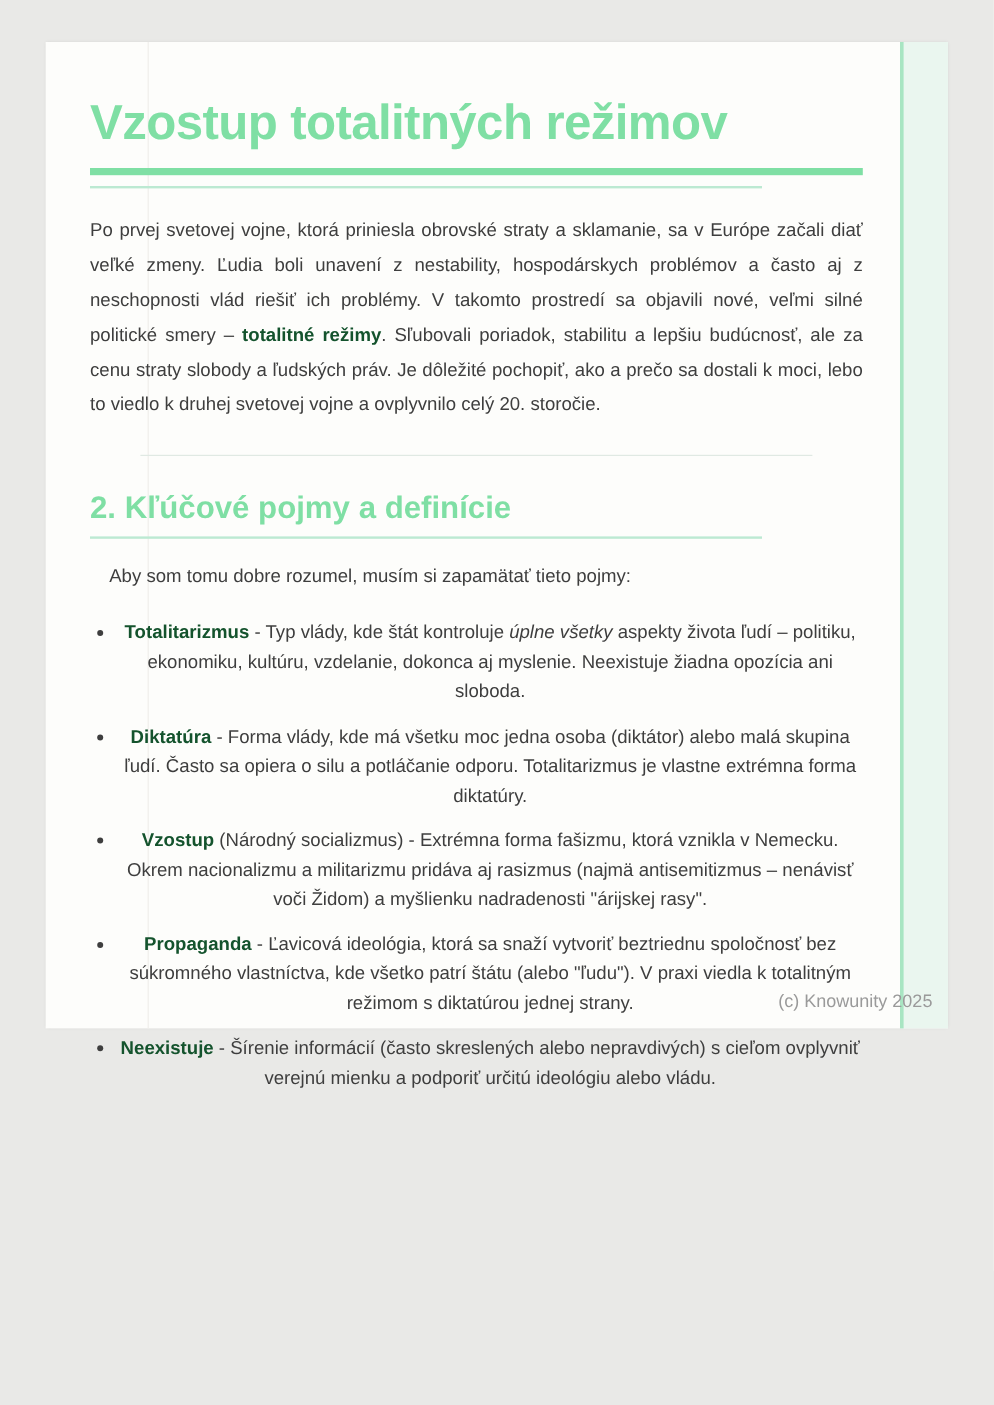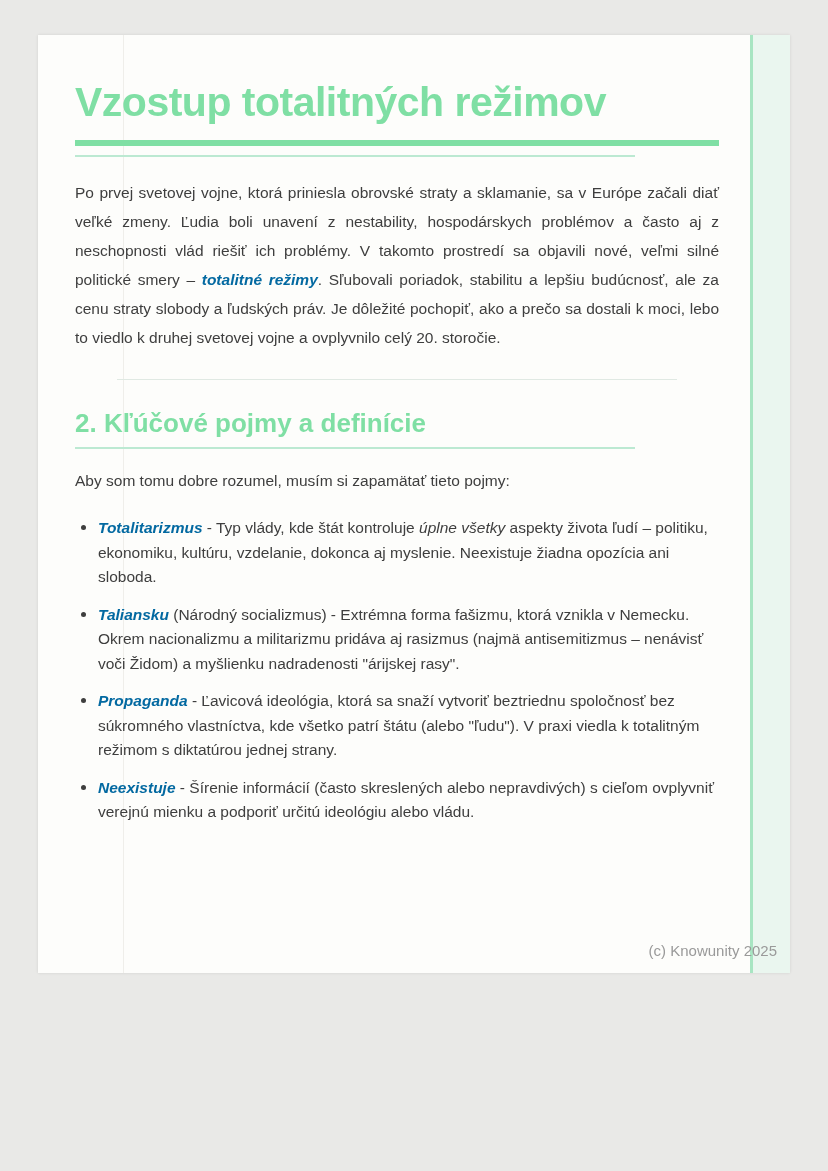--- a/index.html
+++ b/index.html
@@ -9,21 +9,21 @@
     height: 1171px;
     background: #e9e9e7;
     font-family: "Liberation Sans", "DejaVu Sans", sans-serif;
     overflow: hidden;
   }
   .page {
     position: absolute;
     left: 38px;
     top: 35px;
     width: 752px;
-    height: 938px;
+    height: 822px;
     background: #fdfdfb;
     box-shadow: 0 0 3px rgba(0,0,0,0.10);
   }
   .left-margin-line {
     position: absolute;
     left: 85px;
     top: 0;
     bottom: 0;
     width: 1px;
     background: #efeeea;
@@ -70,39 +70,40 @@
     background: #bce9d2;
     margin-top: 9px;
   }
   .lead-paragraph {
     margin: 21px 0 0 0;
     font-size: 15.5px;
     line-height: 29px;
     color: #3e3e3e;
     text-align: justify;
   }
-  .lead-paragraph b, .term-item b { color: #0369a1; font-style: italic; }
+  .lead-paragraph b, .term-item b { color: #14532d; }
   .section-divider {
     width: 560px;
     height: 1px;
     background: #e0e9e3;
     margin-top: 27px;
     border: none;
   }
   .section-2 .section-heading { margin-top: 28px; }
   .list-intro {
-    margin: 20px 0 0 0;
+    margin: 20px 0 0 16px;
     font-size: 15.5px;
     line-height: 24px;
     color: #3e3e3e;
   }
   .terms-list {
     margin: 23px 0 0 0;
     padding: 0;
     list-style: none;
+    text-align: center;
   }
   .term-item {
     position: relative;
     padding-left: 23px;
     font-size: 15.5px;
     line-height: 24.5px;
     color: #3e3e3e;
     margin-bottom: 13px;
   }
   .bullet-dot {
@@ -142,23 +143,24 @@
     <hr class="section-divider">
 
     <div class="section section-2">
       <h2 class="section-heading">2. Kľúčové pojmy a definície</h2>
       <div class="heading-underline"></div>
       <p class="list-intro">Aby som tomu dobre rozumel, musím si zapamätať tieto pojmy:</p>
 
       <ul class="terms-list">
         <li class="term-item"><span class="bullet-dot"></span><b>Totalitarizmus</b><span> - Typ vlády, kde štát kontroluje </span><i>úplne všetky</i><span> aspekty života ľudí – politiku, ekonomiku, kultúru, vzdelanie, dokonca aj myslenie. Neexistuje žiadna opozícia ani sloboda.</span></li>
 
+        <li class="term-item"><span class="bullet-dot"></span><b>Diktatúra</b><span> - Forma vlády, kde má všetku moc jedna osoba (diktátor) alebo malá skupina ľudí. Často sa opiera o silu a potláčanie odporu. Totalitarizmus je vlastne extrémna forma diktatúry.</span></li>
 
 
-        <li class="term-item"><span class="bullet-dot"></span><b>Taliansku</b><span> (Národný socializmus) - Extrémna forma fašizmu, ktorá vznikla v Nemecku. Okrem nacionalizmu a militarizmu pridáva aj rasizmus (najmä antisemitizmus – nenávisť voči Židom) a myšlienku nadradenosti "árijskej rasy".</span></li>
+        <li class="term-item"><span class="bullet-dot"></span><b>Vzostup</b><span> (Národný socializmus) - Extrémna forma fašizmu, ktorá vznikla v Nemecku. Okrem nacionalizmu a militarizmu pridáva aj rasizmus (najmä antisemitizmus – nenávisť voči Židom) a myšlienku nadradenosti "árijskej rasy".</span></li>
 
         <li class="term-item"><span class="bullet-dot"></span><b>Propaganda</b><span> - Ľavicová ideológia, ktorá sa snaží vytvoriť beztriednu spoločnosť bez súkromného vlastníctva, kde všetko patrí štátu (alebo "ľudu"). V praxi viedla k totalitným režimom s diktatúrou jednej strany.</span></li>
 
         <li class="term-item"><span class="bullet-dot"></span><b>Neexistuje</b><span> - Šírenie informácií (často skreslených alebo nepravdivých) s cieľom ovplyvniť verejnú mienku a podporiť určitú ideológiu alebo vládu.</span></li>
       </ul>
     </div>
   </div>
 
   <div class="footer-credit">(c) Knowunity 2025</div>
 </div>

